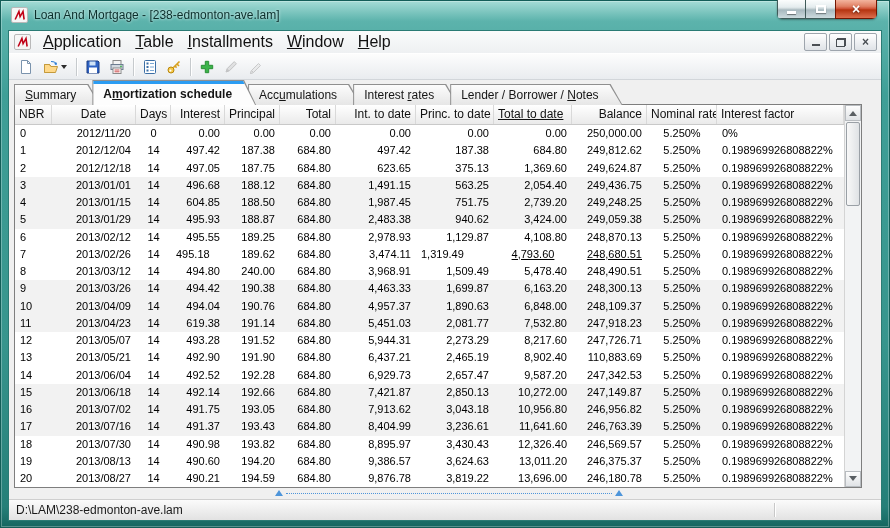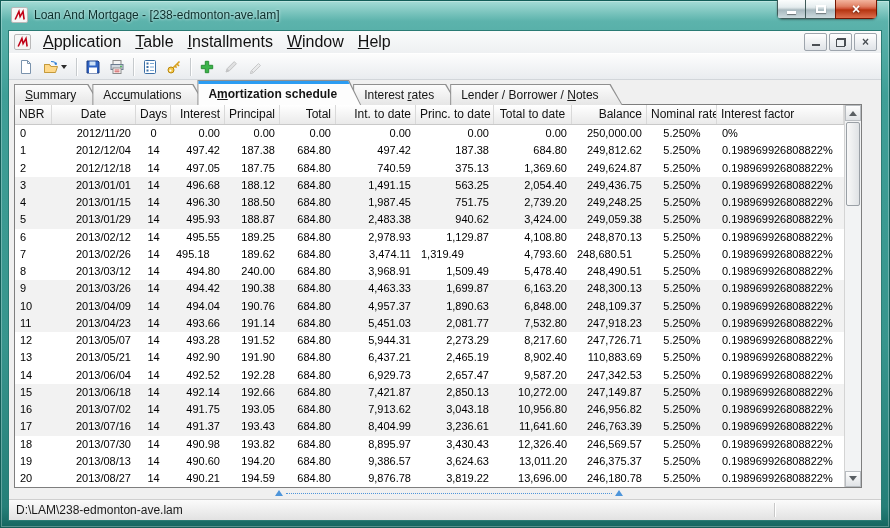--- a/index.html
+++ b/index.html
@@ -229,31 +229,31 @@
       </div>
     </div>
 
     <div class="workspace">
       <div class="tabs" id="tabs">
           <div class="tab">
             <div class="t-border"></div>
             <div class="t-fill"></div>
             <span class="t-label"><u>S</u>ummary</span>
           </div>
-          <div class="tab">
-            <div class="t-border"></div>
-            <div class="t-fill"></div>
-            <span class="t-label">Acc<u>u</u>mulations</span>
-          </div>
           <div class="tab active">
             <div class="t-border"></div>
             <div class="t-fill">
               <div class="t-accent"></div>
             </div>
             <span class="t-label">A<u>m</u>ortization schedule</span>
+          </div>
+          <div class="tab">
+            <div class="t-border"></div>
+            <div class="t-fill"></div>
+            <span class="t-label">Acc<u>u</u>mulations</span>
           </div>
           <div class="tab">
             <div class="t-border"></div>
             <div class="t-fill"></div>
             <span class="t-label">Interest <u>r</u>ates</span>
           </div>
           <div class="tab">
             <div class="t-border"></div>
             <div class="t-fill"></div>
             <span class="t-label">Lender / Borrower / <u>N</u>otes</span>
@@ -264,21 +264,21 @@
         <div class="grid">
           <div class="thead" id="thead">
               <div class="th" style="width: 37px; text-align: left;">NBR</div>
               <div class="th" style="width: 84px; text-align: center;">Date</div>
               <div class="th" style="width: 35px; text-align: center;">Days</div>
               <div class="th" style="width: 54px; text-align: right;">Interest</div>
               <div class="th" style="width: 55px; text-align: right;">Principal</div>
               <div class="th" style="width: 56px; text-align: right;">Total</div>
               <div class="th" style="width: 80px; text-align: right;">Int. to date</div>
               <div class="th" style="width: 78px; text-align: right;">Princ. to date</div>
-              <div class="th" style="width: 78px; text-align: center;">Total to date</div>
+              <div class="th" style="width: 78px; text-align: left; text-decoration: underline;">Total to date</div>
               <div class="th" style="width: 75px; text-align: right;">Balance</div>
               <div class="th" style="width: 70px; text-align: center;">Nominal rate</div>
               <div class="th" style="width: 127px; text-align: left;">Interest factor</div>
             </div>
           <div class="tbody" id="tbody">
               <div class="row">
                 <div class="td" style="width: 37px; text-align: left;">0</div>
                 <div class="td" style="width: 84px; text-align: right;">2012/11/20</div>
                 <div class="td" style="width: 35px; text-align: center;">0</div>
                 <div class="td" style="width: 54px; text-align: right;">0.00</div>
@@ -305,21 +305,21 @@
                 <div class="td" style="width: 70px; text-align: center;">5.250%</div>
                 <div class="td" style="width: 127px; text-align: left;">0.198969926808822%</div>
               </div>
               <div class="row">
                 <div class="td" style="width: 37px; text-align: left;">2</div>
                 <div class="td" style="width: 84px; text-align: right;">2012/12/18</div>
                 <div class="td" style="width: 35px; text-align: center;">14</div>
                 <div class="td" style="width: 54px; text-align: right;">497.05</div>
                 <div class="td" style="width: 55px; text-align: right;">187.75</div>
                 <div class="td" style="width: 56px; text-align: right;">684.80</div>
-                <div class="td" style="width: 80px; text-align: right;">740.59</div>
+                <div class="td" style="width: 80px; text-align: right;">623.65</div>
                 <div class="td" style="width: 78px; text-align: right;">375.13</div>
                 <div class="td" style="width: 78px; text-align: right;">1,369.60</div>
                 <div class="td" style="width: 75px; text-align: right;">249,624.87</div>
                 <div class="td" style="width: 70px; text-align: center;">5.250%</div>
                 <div class="td" style="width: 127px; text-align: left;">0.198969926808822%</div>
               </div>
               <div class="row shade">
                 <div class="td" style="width: 37px; text-align: left;">3</div>
                 <div class="td" style="width: 84px; text-align: right;">2013/01/01</div>
                 <div class="td" style="width: 35px; text-align: center;">14</div>
@@ -330,21 +330,21 @@
                 <div class="td" style="width: 78px; text-align: right;">563.25</div>
                 <div class="td" style="width: 78px; text-align: right;">2,054.40</div>
                 <div class="td" style="width: 75px; text-align: right;">249,436.75</div>
                 <div class="td" style="width: 70px; text-align: center;">5.250%</div>
                 <div class="td" style="width: 127px; text-align: left;">0.198969926808822%</div>
               </div>
               <div class="row shade">
                 <div class="td" style="width: 37px; text-align: left;">4</div>
                 <div class="td" style="width: 84px; text-align: right;">2013/01/15</div>
                 <div class="td" style="width: 35px; text-align: center;">14</div>
-                <div class="td" style="width: 54px; text-align: right;">496.30</div>
+                <div class="td" style="width: 54px; text-align: right;">604.85</div>
                 <div class="td" style="width: 55px; text-align: right;">188.50</div>
                 <div class="td" style="width: 56px; text-align: right;">684.80</div>
                 <div class="td" style="width: 80px; text-align: right;">1,987.45</div>
                 <div class="td" style="width: 78px; text-align: right;">751.75</div>
                 <div class="td" style="width: 78px; text-align: right;">2,739.20</div>
                 <div class="td" style="width: 75px; text-align: right;">249,248.25</div>
                 <div class="td" style="width: 70px; text-align: center;">5.250%</div>
                 <div class="td" style="width: 127px; text-align: left;">0.198969926808822%</div>
               </div>
               <div class="row shade">
@@ -377,22 +377,22 @@
               </div>
               <div class="row">
                 <div class="td" style="width: 37px; text-align: left;">7</div>
                 <div class="td" style="width: 84px; text-align: right;">2013/02/26</div>
                 <div class="td" style="width: 35px; text-align: center;">14</div>
                 <div class="td" style="width: 54px; text-align: left;">495.18</div>
                 <div class="td" style="width: 55px; text-align: right;">189.62</div>
                 <div class="td" style="width: 56px; text-align: right;">684.80</div>
                 <div class="td" style="width: 80px; text-align: right;">3,474.11</div>
                 <div class="td" style="width: 78px; text-align: left;">1,319.49</div>
-                <div class="td" style="width: 78px; text-align: right;">4,793.60</div>
-                <div class="td" style="width: 75px; text-align: left;">248,680.51</div>
+                <div class="td" style="width: 78px; text-align: center; text-decoration: underline;">4,793.60</div>
+                <div class="td" style="width: 75px; text-align: right; text-decoration: underline;">248,680.51</div>
                 <div class="td" style="width: 70px; text-align: center;">5.250%</div>
                 <div class="td" style="width: 127px; text-align: left;">0.198969926808822%</div>
               </div>
               <div class="row">
                 <div class="td" style="width: 37px; text-align: left;">8</div>
                 <div class="td" style="width: 84px; text-align: right;">2013/03/12</div>
                 <div class="td" style="width: 35px; text-align: center;">14</div>
                 <div class="td" style="width: 54px; text-align: right;">494.80</div>
                 <div class="td" style="width: 55px; text-align: right;">240.00</div>
                 <div class="td" style="width: 56px; text-align: right;">684.80</div>
@@ -428,21 +428,21 @@
                 <div class="td" style="width: 78px; text-align: right;">1,890.63</div>
                 <div class="td" style="width: 78px; text-align: right;">6,848.00</div>
                 <div class="td" style="width: 75px; text-align: right;">248,109.37</div>
                 <div class="td" style="width: 70px; text-align: center;">5.250%</div>
                 <div class="td" style="width: 127px; text-align: left;">0.198969926808822%</div>
               </div>
               <div class="row shade">
                 <div class="td" style="width: 37px; text-align: left;">11</div>
                 <div class="td" style="width: 84px; text-align: right;">2013/04/23</div>
                 <div class="td" style="width: 35px; text-align: center;">14</div>
-                <div class="td" style="width: 54px; text-align: right;">493.66</div>
+                <div class="td" style="width: 54px; text-align: right;">619.38</div>
                 <div class="td" style="width: 55px; text-align: right;">191.14</div>
                 <div class="td" style="width: 56px; text-align: right;">684.80</div>
                 <div class="td" style="width: 80px; text-align: right;">5,451.03</div>
                 <div class="td" style="width: 78px; text-align: right;">2,081.77</div>
                 <div class="td" style="width: 78px; text-align: right;">7,532.80</div>
                 <div class="td" style="width: 75px; text-align: right;">247,918.23</div>
                 <div class="td" style="width: 70px; text-align: center;">5.250%</div>
                 <div class="td" style="width: 127px; text-align: left;">0.198969926808822%</div>
               </div>
               <div class="row">

